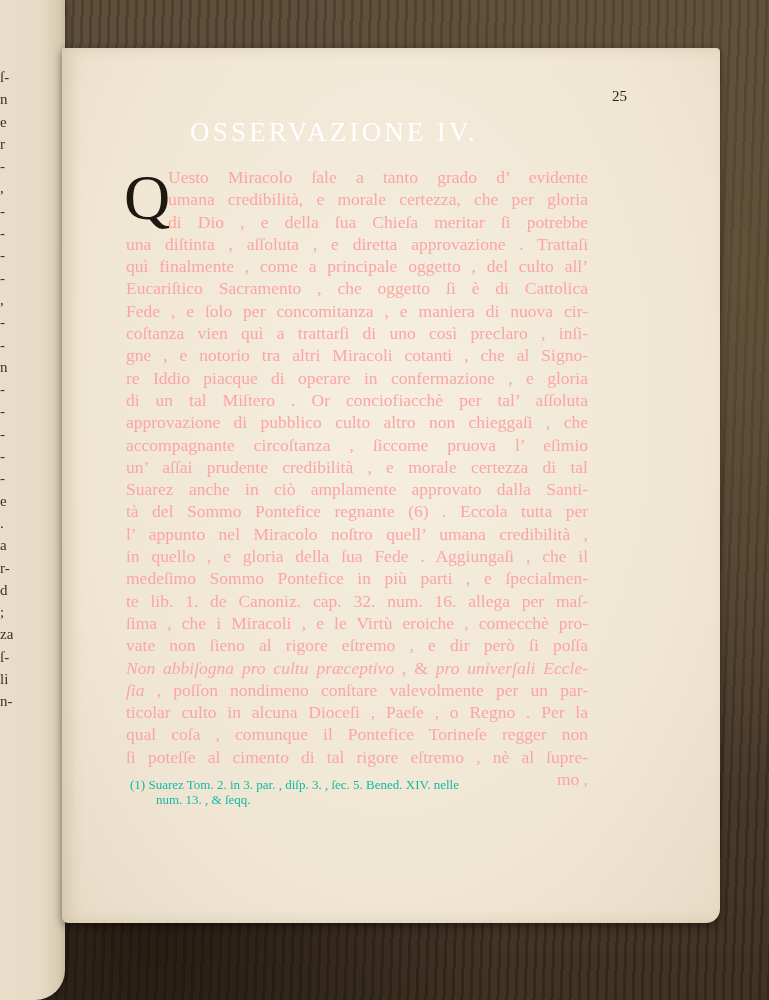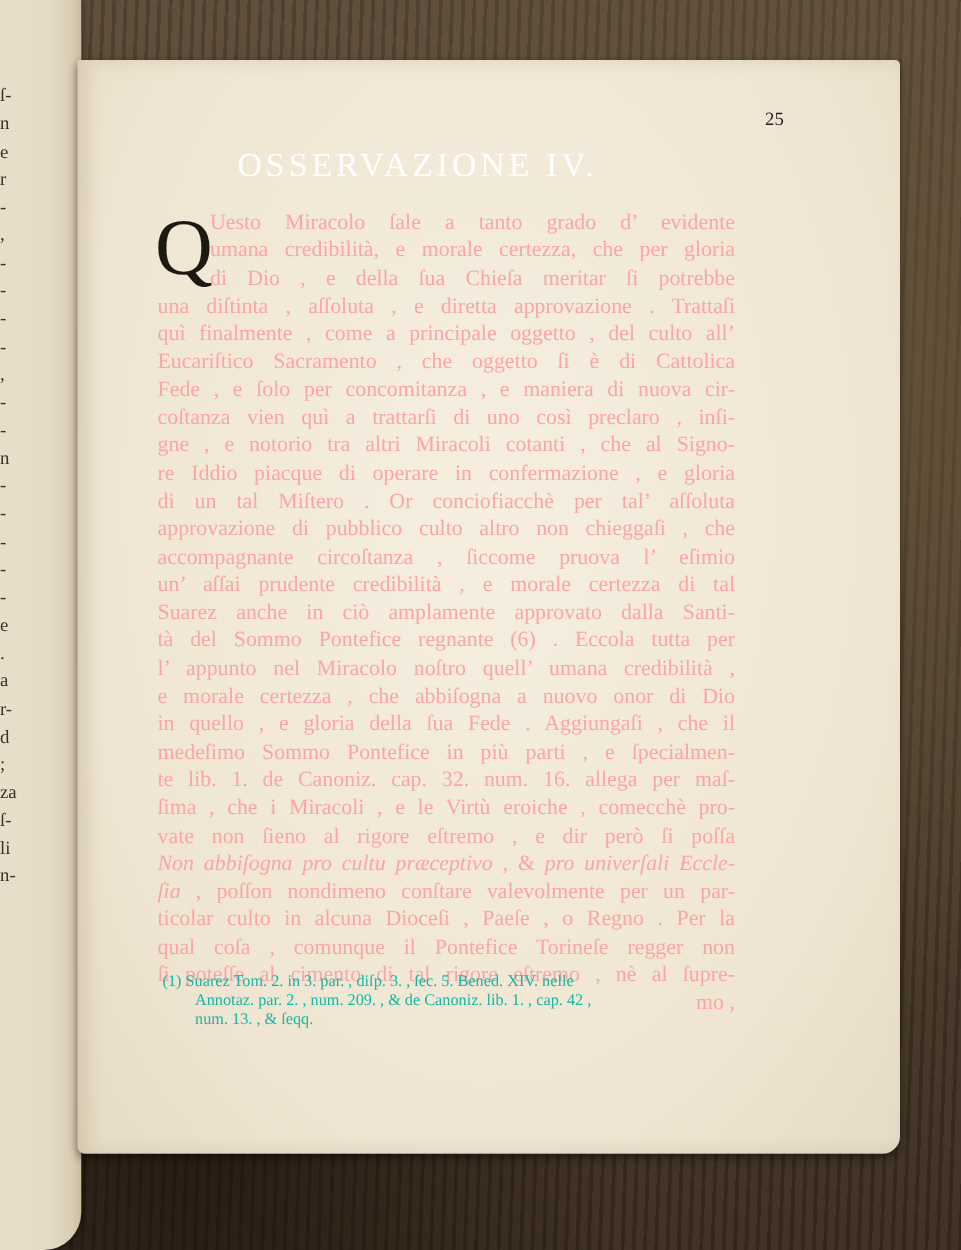--- a/index.html
+++ b/index.html
@@ -118,31 +118,29 @@
     <div class="line">coſtanza vien quì a trattarſi di uno così preclaro , inſi-</div>
     <div class="line">gne , e notorio tra altri Miracoli cotanti , che al Signo-</div>
     <div class="line">re Iddio piacque di operare in confermazione , e gloria</div>
     <div class="line">di un tal Miſtero . Or conciofiacchè per tal’ aſſoluta</div>
     <div class="line">approvazione di pubblico culto altro non chieggaſi , che</div>
     <div class="line">accompagnante circoſtanza , ſiccome pruova l’ eſimio</div>
     <div class="line">un’ aſſai prudente credibilità , e morale certezza di tal</div>
     <div class="line">Suarez anche in ciò amplamente approvato dalla Santi-</div>
     <div class="line">tà del Sommo Pontefice regnante (6) . Eccola tutta per</div>
     <div class="line">l’ appunto nel Miracolo noſtro quell’ umana credibilità ,</div>
-    <div class="line">e morale certezza , che abbiſogna a nuovo onor di Dio</div>
     <div class="line">in quello , e gloria della ſua Fede . Aggiungaſi , che il</div>
     <div class="line">medeſimo Sommo Pontefice in più parti , e ſpecialmen-</div>
     <div class="line">te lib. 1. de Canoniz. cap. 32. num. 16. allega per maſ-</div>
     <div class="line">ſima , che i Miracoli , e le Virtù eroiche , comecchè pro-</div>
     <div class="line">vate non ſieno al rigore eſtremo , e dir però ſi poſſa</div>
     <div class="line"><em>Non abbiſogna pro cultu præceptivo</em> , &amp; <em>pro univerſali Eccle-</em></div>
     <div class="line"><em>ſia</em> , poſſon nondimeno conſtare valevolmente per un par-</div>
     <div class="line">ticolar culto in alcuna Dioceſi , Paeſe , o Regno . Per la</div>
     <div class="line">qual coſa , comunque il Pontefice Torineſe regger non</div>
     <div class="line">ſi poteſſe al cimento di tal rigore eſtremo , nè al ſupre-</div>
     <div class="line last">mo ,</div>
   </div>
 
 <div class="footnote">
   <div class="fl">(1) Suarez Tom. 2. in 3. par. , diſp. 3. , ſec. 5. Bened. XIV. nelle</div>
-  <div class="fl indent">Annotaz. par. 2. , num. 209. , &amp; de Canoniz. lib. 1. , cap. 42 ,</div>
   <div class="fl indent">num. 13. , &amp; ſeqq.</div>
 </div>
 
 </body></html>

